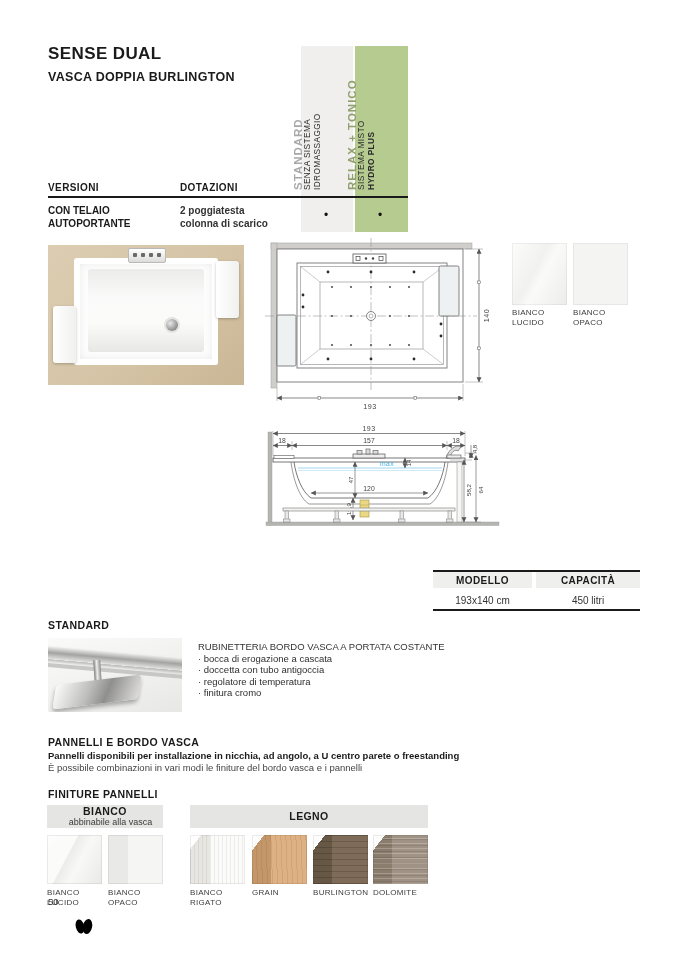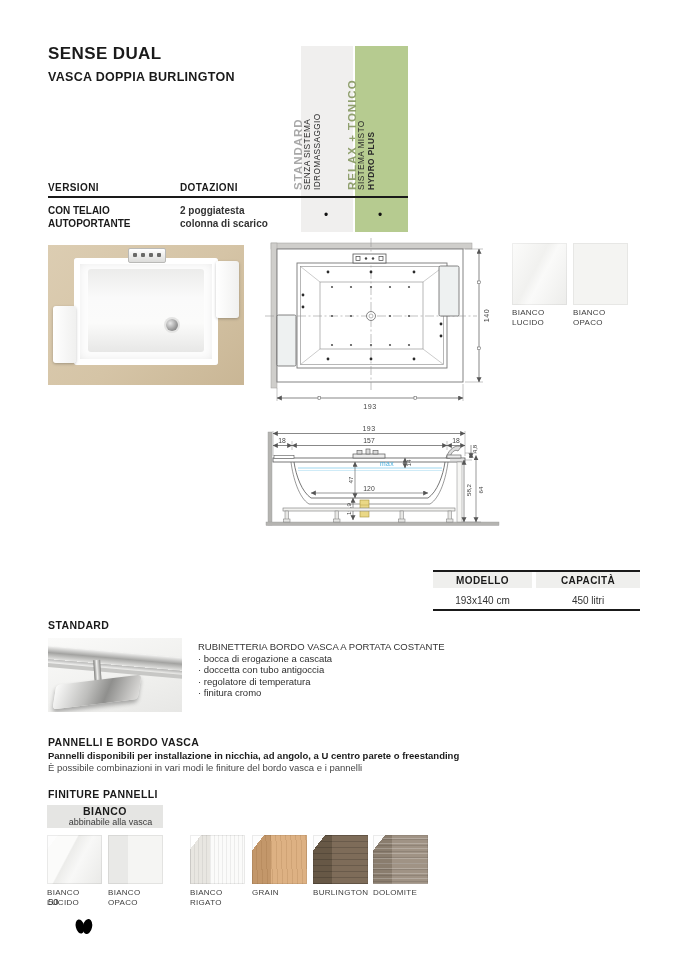--- a/index.html
+++ b/index.html
@@ -314,20 +314,23 @@
 
   <div class="t sech" style="left:48px;top:736px">PANNELLI E BORDO VASCA</div>
   <div class="t" style="left:48px;top:750px;font-size:9.5px;font-weight:bold">Pannelli disponibili per installazione in nicchia, ad angolo, a U centro parete o freestanding</div>
   <div class="t" style="left:48px;top:762px;font-size:9.5px;color:#444">È possibile combinazioni in vari modi le finiture del bordo vasca e i pannelli</div>
   <div class="t sech" style="left:48px;top:788px">FINITURE PANNELLI</div>
 
   <div class="grpbox" style="left:47px;width:116px">
     <div class="grpt">BIANCO</div>
     <div class="grps">abbinabile alla vasca</div>
   </div>
+  <div class="grpbox" style="left:190px;width:238px">
+    <div class="grpt">LEGNO</div>
+  </div>
 
   <div class="sw sw-blucido" style="left:47px"></div>
   <div class="sw sw-bopaco" style="left:108px"></div>
   <div class="sw sw-brigato" style="left:190px"></div>
   <div class="sw sw-grain" style="left:252px"></div>
   <div class="sw sw-burl" style="left:313px"></div>
   <div class="sw sw-dolo" style="left:373px"></div>
 
   <div class="t swlbl" style="left:47px;top:888px">
     <div>BIANCO</div>

